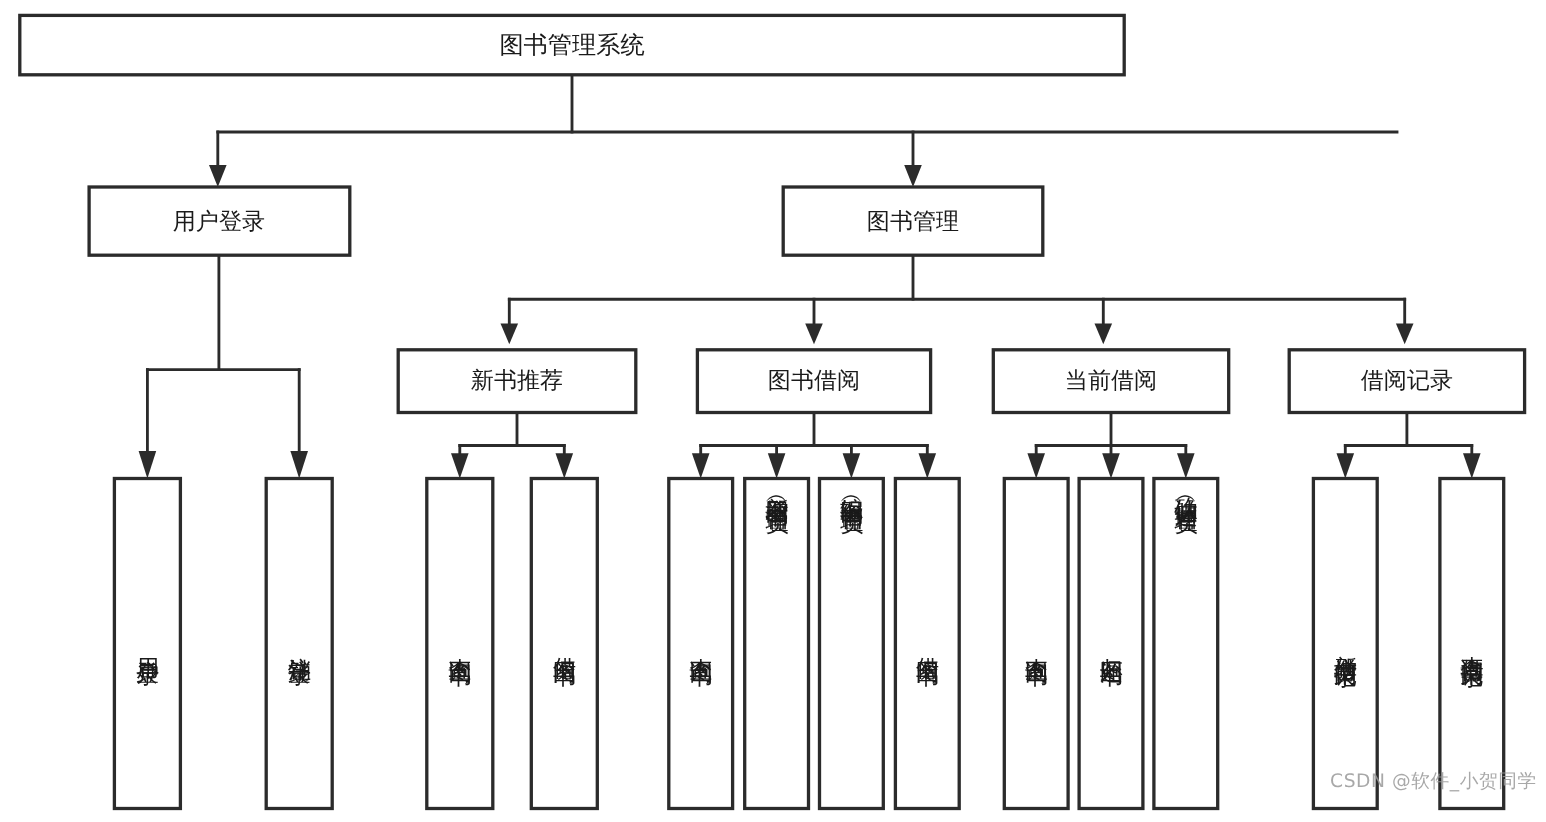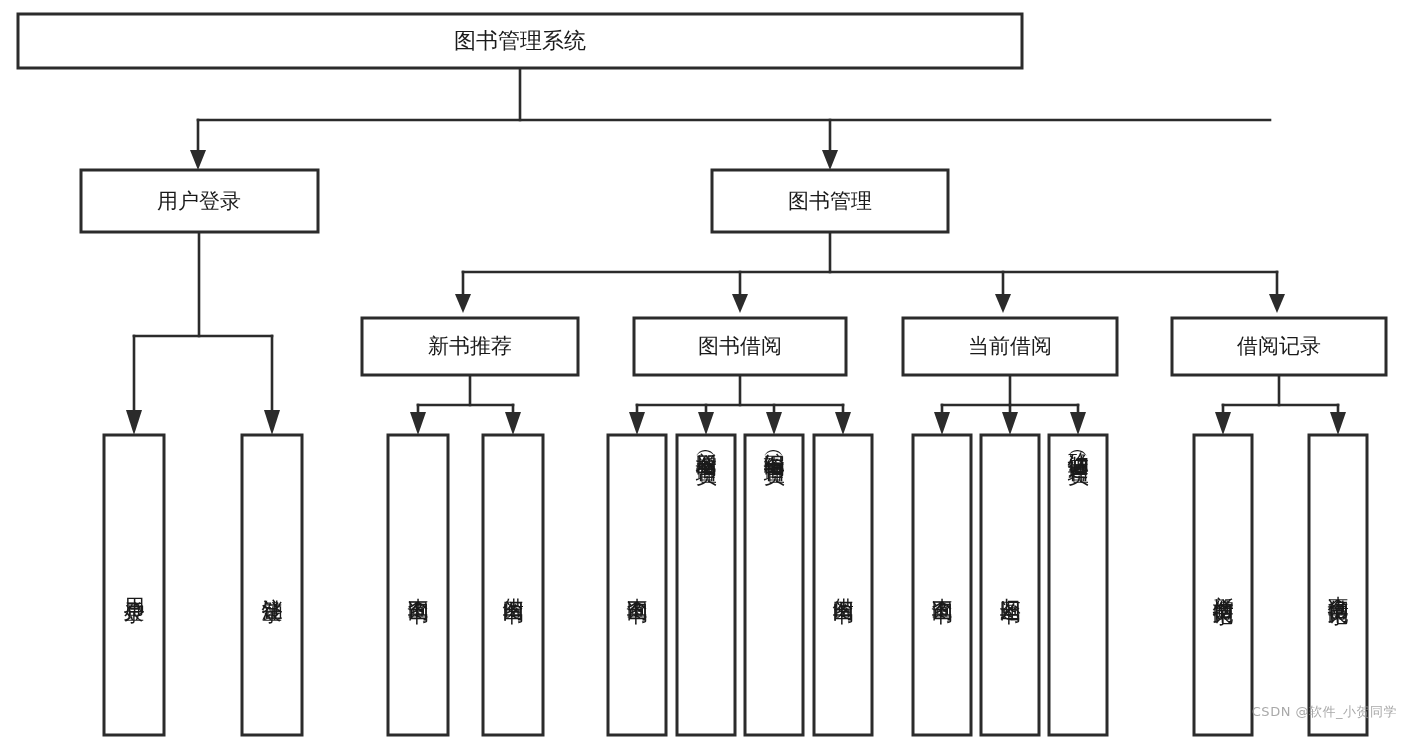--- a/index.html
+++ b/index.html
@@ -71,21 +71,21 @@
     color: #1a1a1a;
     letter-spacing: 2px;
     text-align: center;
     white-space: nowrap;
   }
   .watermark {
     position: absolute;
     right: 8px;
     bottom: 5px;
     font-family: "DejaVu Sans", "Liberation Sans", sans-serif;
-    font-size: 13px;
+    font-size: 17px;
     color: #9a9a9a;
     letter-spacing: 0.5px;
     white-space: nowrap;
     opacity: 0.85;
   }
 </style>
 </head>
 <body>
 
 <div id="diagram-root">

